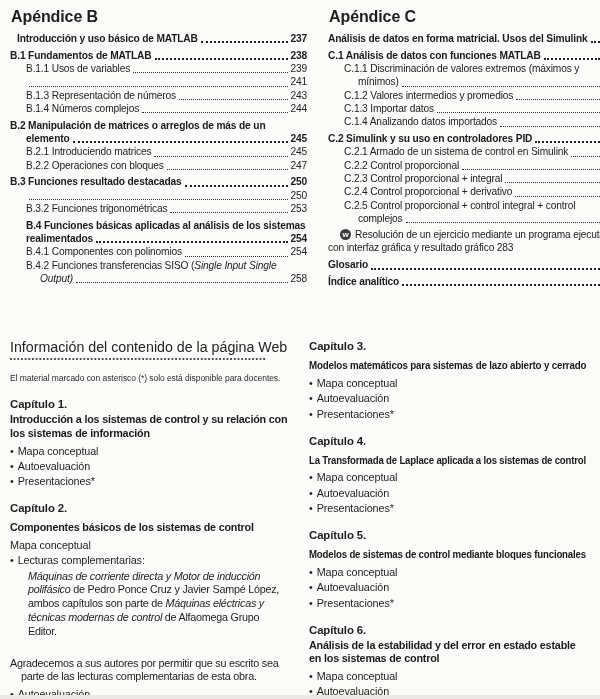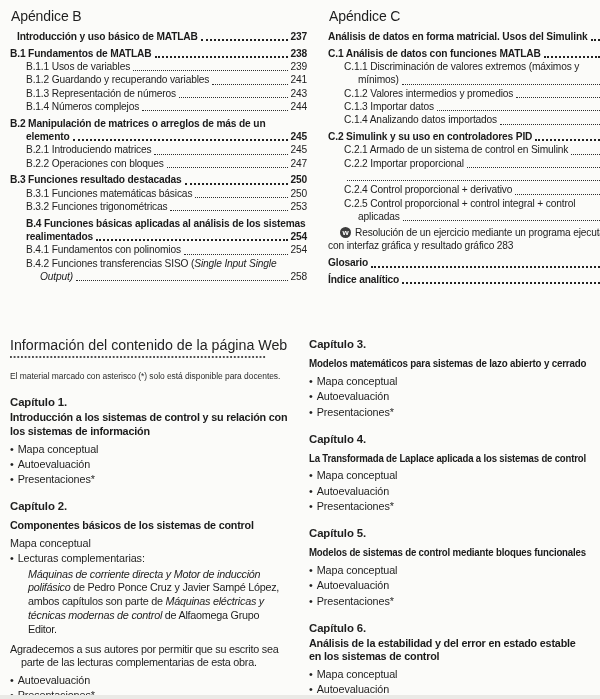--- a/index.html
+++ b/index.html
@@ -6,21 +6,21 @@
   body{
     width:600px;height:699px;overflow:hidden;position:relative;
     background:#fbfbf9;color:#1e1e1e;
     font-family:"Liberation Sans","DejaVu Sans",sans-serif;
     -webkit-font-smoothing:antialiased;
   }
   .page{padding:7px 13px 0 10px;}
   .cols{display:grid;grid-template-columns:1fr 1fr;column-gap:21px;}
 
   
-  .toc-heading{font-weight:400;font-size:14px;margin:1px 0 6px 1px;letter-spacing:-0.1px;}
+  .toc-heading{font-weight:700;font-size:16px;margin:1px 0 6px 1px;letter-spacing:-0.1px;}
   .toc-entry{font-size:10.2px;line-height:13.3px;letter-spacing:-0.15px;color:#222;}
   .toc-entry.bold{font-weight:700;margin-top:3.5px;color:#1b1b1b;}
   .toc-entry.note{margin-top:3px;}
   .toc-line{display:flex;align-items:flex-end;}
   .toc-text{display:inline-block;white-space:nowrap;}
   i{font-style:italic;}
   .leader{flex:1 1 12px;min-width:5px;border-bottom:1.8px dotted #2e2e2e;margin:0 2px 2px 3px;}
   .bold .leader{border-bottom-width:2px;border-bottom-color:#222;}
   .toc-page{flex:0 0 auto;}
   .w-badge{
@@ -36,21 +36,21 @@
     border-bottom:2px dotted #4d4d4d;padding-bottom:2px;margin:0 0 7px;
   }
   .wi-note{font-size:8.5px;color:#2a2a2a;margin:1px 0 0;letter-spacing:-0.05px;}
   .chapter{margin-top:13px;}
   [data-chap-col="1"] .chapter:first-child{margin-top:2px;}
   .ch-label{font-weight:700;font-size:11.4px;margin-bottom:3px;letter-spacing:-0.1px;}
   .ch-title{font-weight:700;font-size:10.8px;line-height:13.6px;letter-spacing:-0.2px;margin-bottom:3px;color:#1b1b1b;}
   .ch-item{font-size:10.8px;line-height:15.3px;letter-spacing:-0.1px;}
   .bullet{margin-right:4px;}
   .reading{margin:1px 0 3px 18px;font-size:10.8px;line-height:13.8px;letter-spacing:-0.25px;}
-  .hanging{padding-left:11px;text-indent:-11px;font-size:10.8px;line-height:13.8px;letter-spacing:-0.25px;margin:6px 0 3px;}
+  .hanging{padding-left:11px;text-indent:-11px;font-size:10.8px;line-height:13.8px;letter-spacing:-0.25px;margin:18px 0 3px;}
   .scan-edge{position:absolute;left:0;right:0;bottom:0;height:4px;background:#eae9e6;}
 </style>
 </head>
 <body>
 
 <div class="page">
 
   <div class="cols">
     <div class="toc-col">
         <div class="toc-heading">Apéndice B</div>
@@ -70,21 +70,20 @@
         </div>
         <div class="toc-entry sub">
           <div class="toc-line" style="padding-left: 16px;">
             <span class="toc-text" style="">B.1.1 Usos de variables</span>
             <span class="leader"></span>
             <span class="toc-page">239</span>
           </div>
         </div>
         <div class="toc-entry sub">
           <div class="toc-line" style="padding-left: 16px;">
-            <span class="toc-text" style="">B.1.2 Guardando y recuperando variables</span>
             <span class="leader"></span>
             <span class="toc-page">241</span>
           </div>
         </div>
         <div class="toc-entry sub">
           <div class="toc-line" style="padding-left: 16px;">
             <span class="toc-text" style="">B.1.3 Representación de números</span>
             <span class="leader"></span>
             <span class="toc-page">243</span>
           </div>
@@ -122,21 +121,20 @@
         </div>
         <div class="toc-entry bold">
           <div class="toc-line" style="padding-left: 0px;">
             <span class="toc-text" style="">B.3 Funciones resultado destacadas</span>
             <span class="leader"></span>
             <span class="toc-page">250</span>
           </div>
         </div>
         <div class="toc-entry sub">
           <div class="toc-line" style="padding-left: 16px;">
-            <span class="toc-text" style="">B.3.1 Funciones matemáticas básicas</span>
             <span class="leader"></span>
             <span class="toc-page">250</span>
           </div>
         </div>
         <div class="toc-entry sub">
           <div class="toc-line" style="padding-left: 16px; justify-content: flex-end;">
             <span class="toc-text" style="">B.3.2 Funciones trigonométricas</span>
             <span class="leader"></span>
             <span class="toc-page">253</span>
           </div>
@@ -146,21 +144,21 @@
             <span class="toc-text" style="white-space: nowrap; display: inline-block; transform-origin: 0px 100%; transform: scaleX(0.9965); width: 281px;">B.4 Funciones básicas aplicadas al análisis de los sistemas</span>
           </div>
           <div class="toc-line" style="padding-left: 16px;">
             <span class="toc-text" style="">realimentados</span>
             <span class="leader"></span>
             <span class="toc-page">254</span>
           </div>
         </div>
         <div class="toc-entry sub">
           <div class="toc-line" style="padding-left: 16px;">
-            <span class="toc-text" style="">B.4.1 Fundamentos con polinomios</span>
+            <span class="toc-text" style="">B.4.1 Componentes con polinomios</span>
             <span class="leader"></span>
             <span class="toc-page">254</span>
           </div>
         </div>
         <div class="toc-entry sub">
           <div class="toc-line" style="padding-left: 16px;">
             <span class="toc-text" style=""><span>B.4.2 Funciones transferencias SISO (</span><i>Single Input Single</i></span>
           </div>
           <div class="toc-line" style="padding-left: 30px;">
             <span class="toc-text" style=""><i>Output)</i></span>
@@ -225,44 +223,45 @@
         </div>
         <div class="toc-entry sub">
           <div class="toc-line" style="padding-left: 16px;">
             <span class="toc-text" style="">C.2.1 Armado de un sistema de control en Simulink</span>
             <span class="leader"></span>
             <span class="toc-page">273</span>
           </div>
         </div>
         <div class="toc-entry sub">
           <div class="toc-line" style="padding-left: 16px;">
-            <span class="toc-text" style="">C.2.2 Importar proporcional</span>
+            <span class="toc-text" style="">C.2.2 Control proporcional</span>
             <span class="leader"></span>
             <span class="toc-page">276</span>
           </div>
         </div>
         <div class="toc-entry sub">
           <div class="toc-line" style="padding-left: 16px;">
+            <span class="toc-text" style="">C.2.3 Control proporcional + integral</span>
             <span class="leader"></span>
             <span class="toc-page">280</span>
           </div>
         </div>
         <div class="toc-entry sub">
           <div class="toc-line" style="padding-left: 16px;">
             <span class="toc-text" style="">C.2.4 Control proporcional + derivativo</span>
             <span class="leader"></span>
             <span class="toc-page">281</span>
           </div>
         </div>
         <div class="toc-entry sub">
           <div class="toc-line" style="padding-left: 16px;">
             <span class="toc-text" style="">C.2.5 Control proporcional + control integral + control</span>
           </div>
           <div class="toc-line" style="padding-left: 30px;">
-            <span class="toc-text" style="">aplicadas</span>
+            <span class="toc-text" style="">complejos</span>
             <span class="leader"></span>
             <span class="toc-page">283</span>
           </div>
         </div>
         <div class="toc-entry note">
           <div class="toc-line" style="padding-left: 12px;">
             <span class="w-badge">w</span>
             <span class="toc-text" style="white-space: nowrap; display: inline-block; transform-origin: 0px 100%; transform: scaleX(0.9925); width: 264px;">Resolución de un ejercicio mediante un programa ejecutable</span>
           </div>
           <div class="toc-line" style="padding-left: 0px;">

